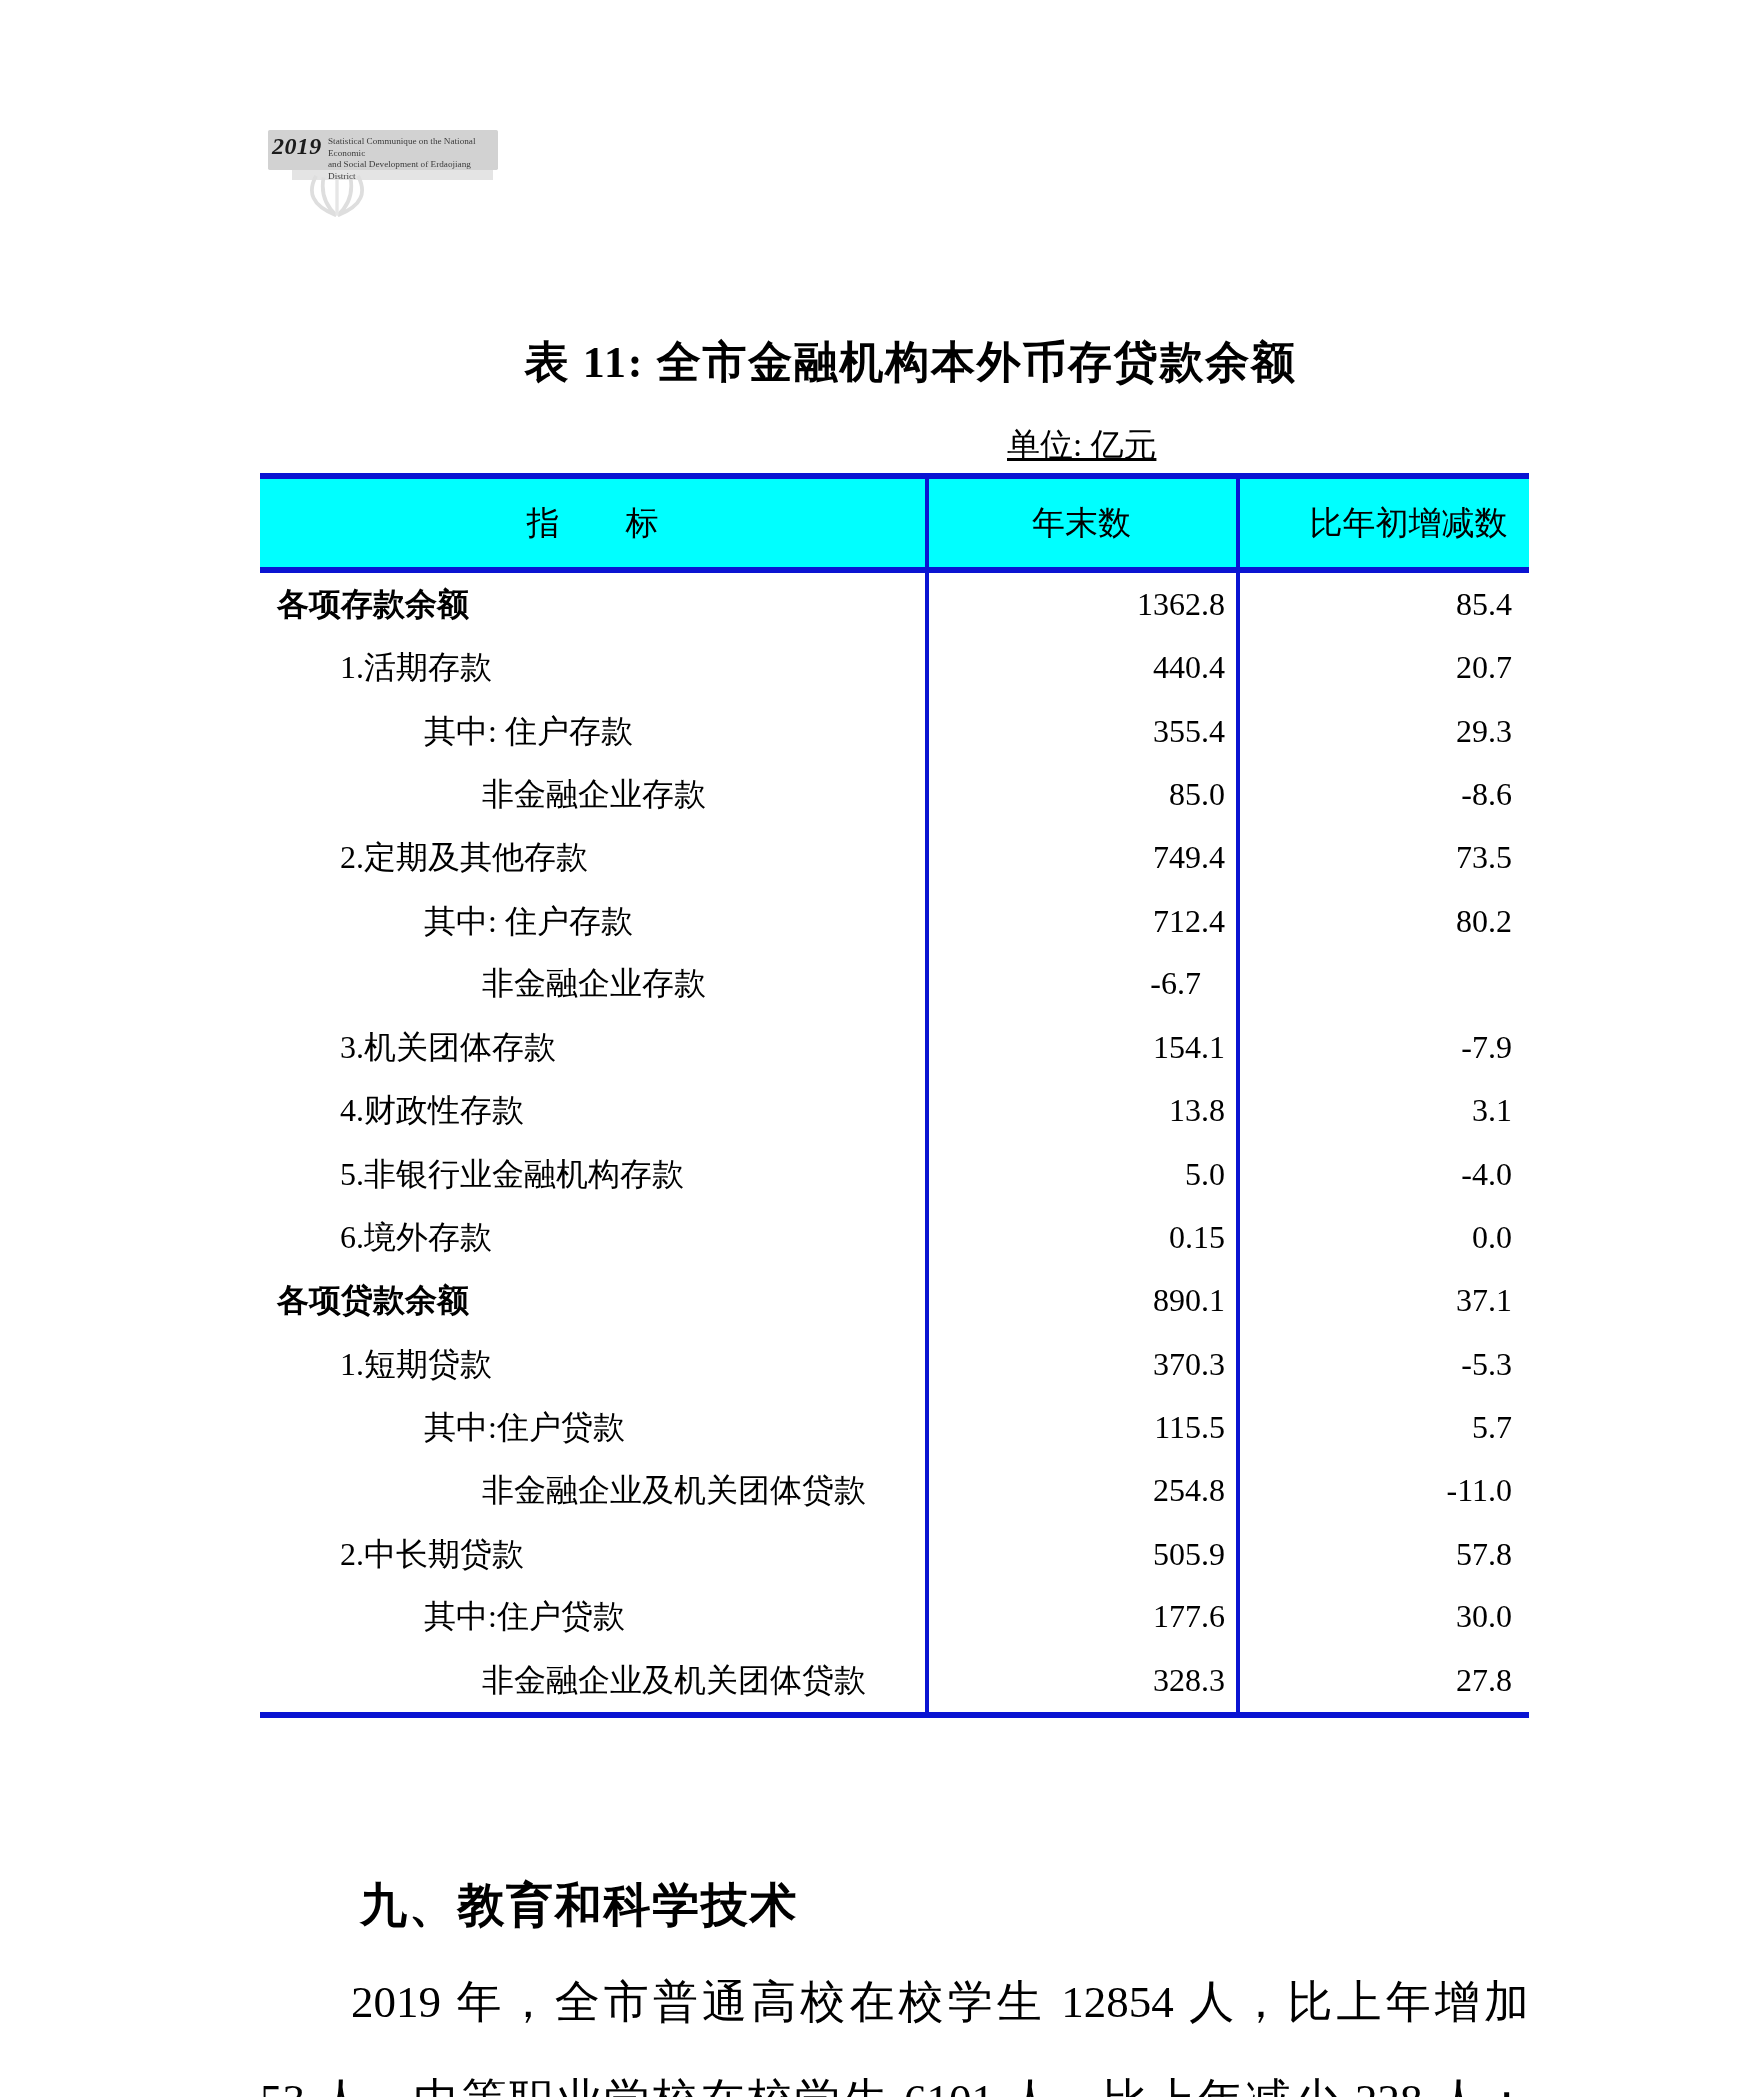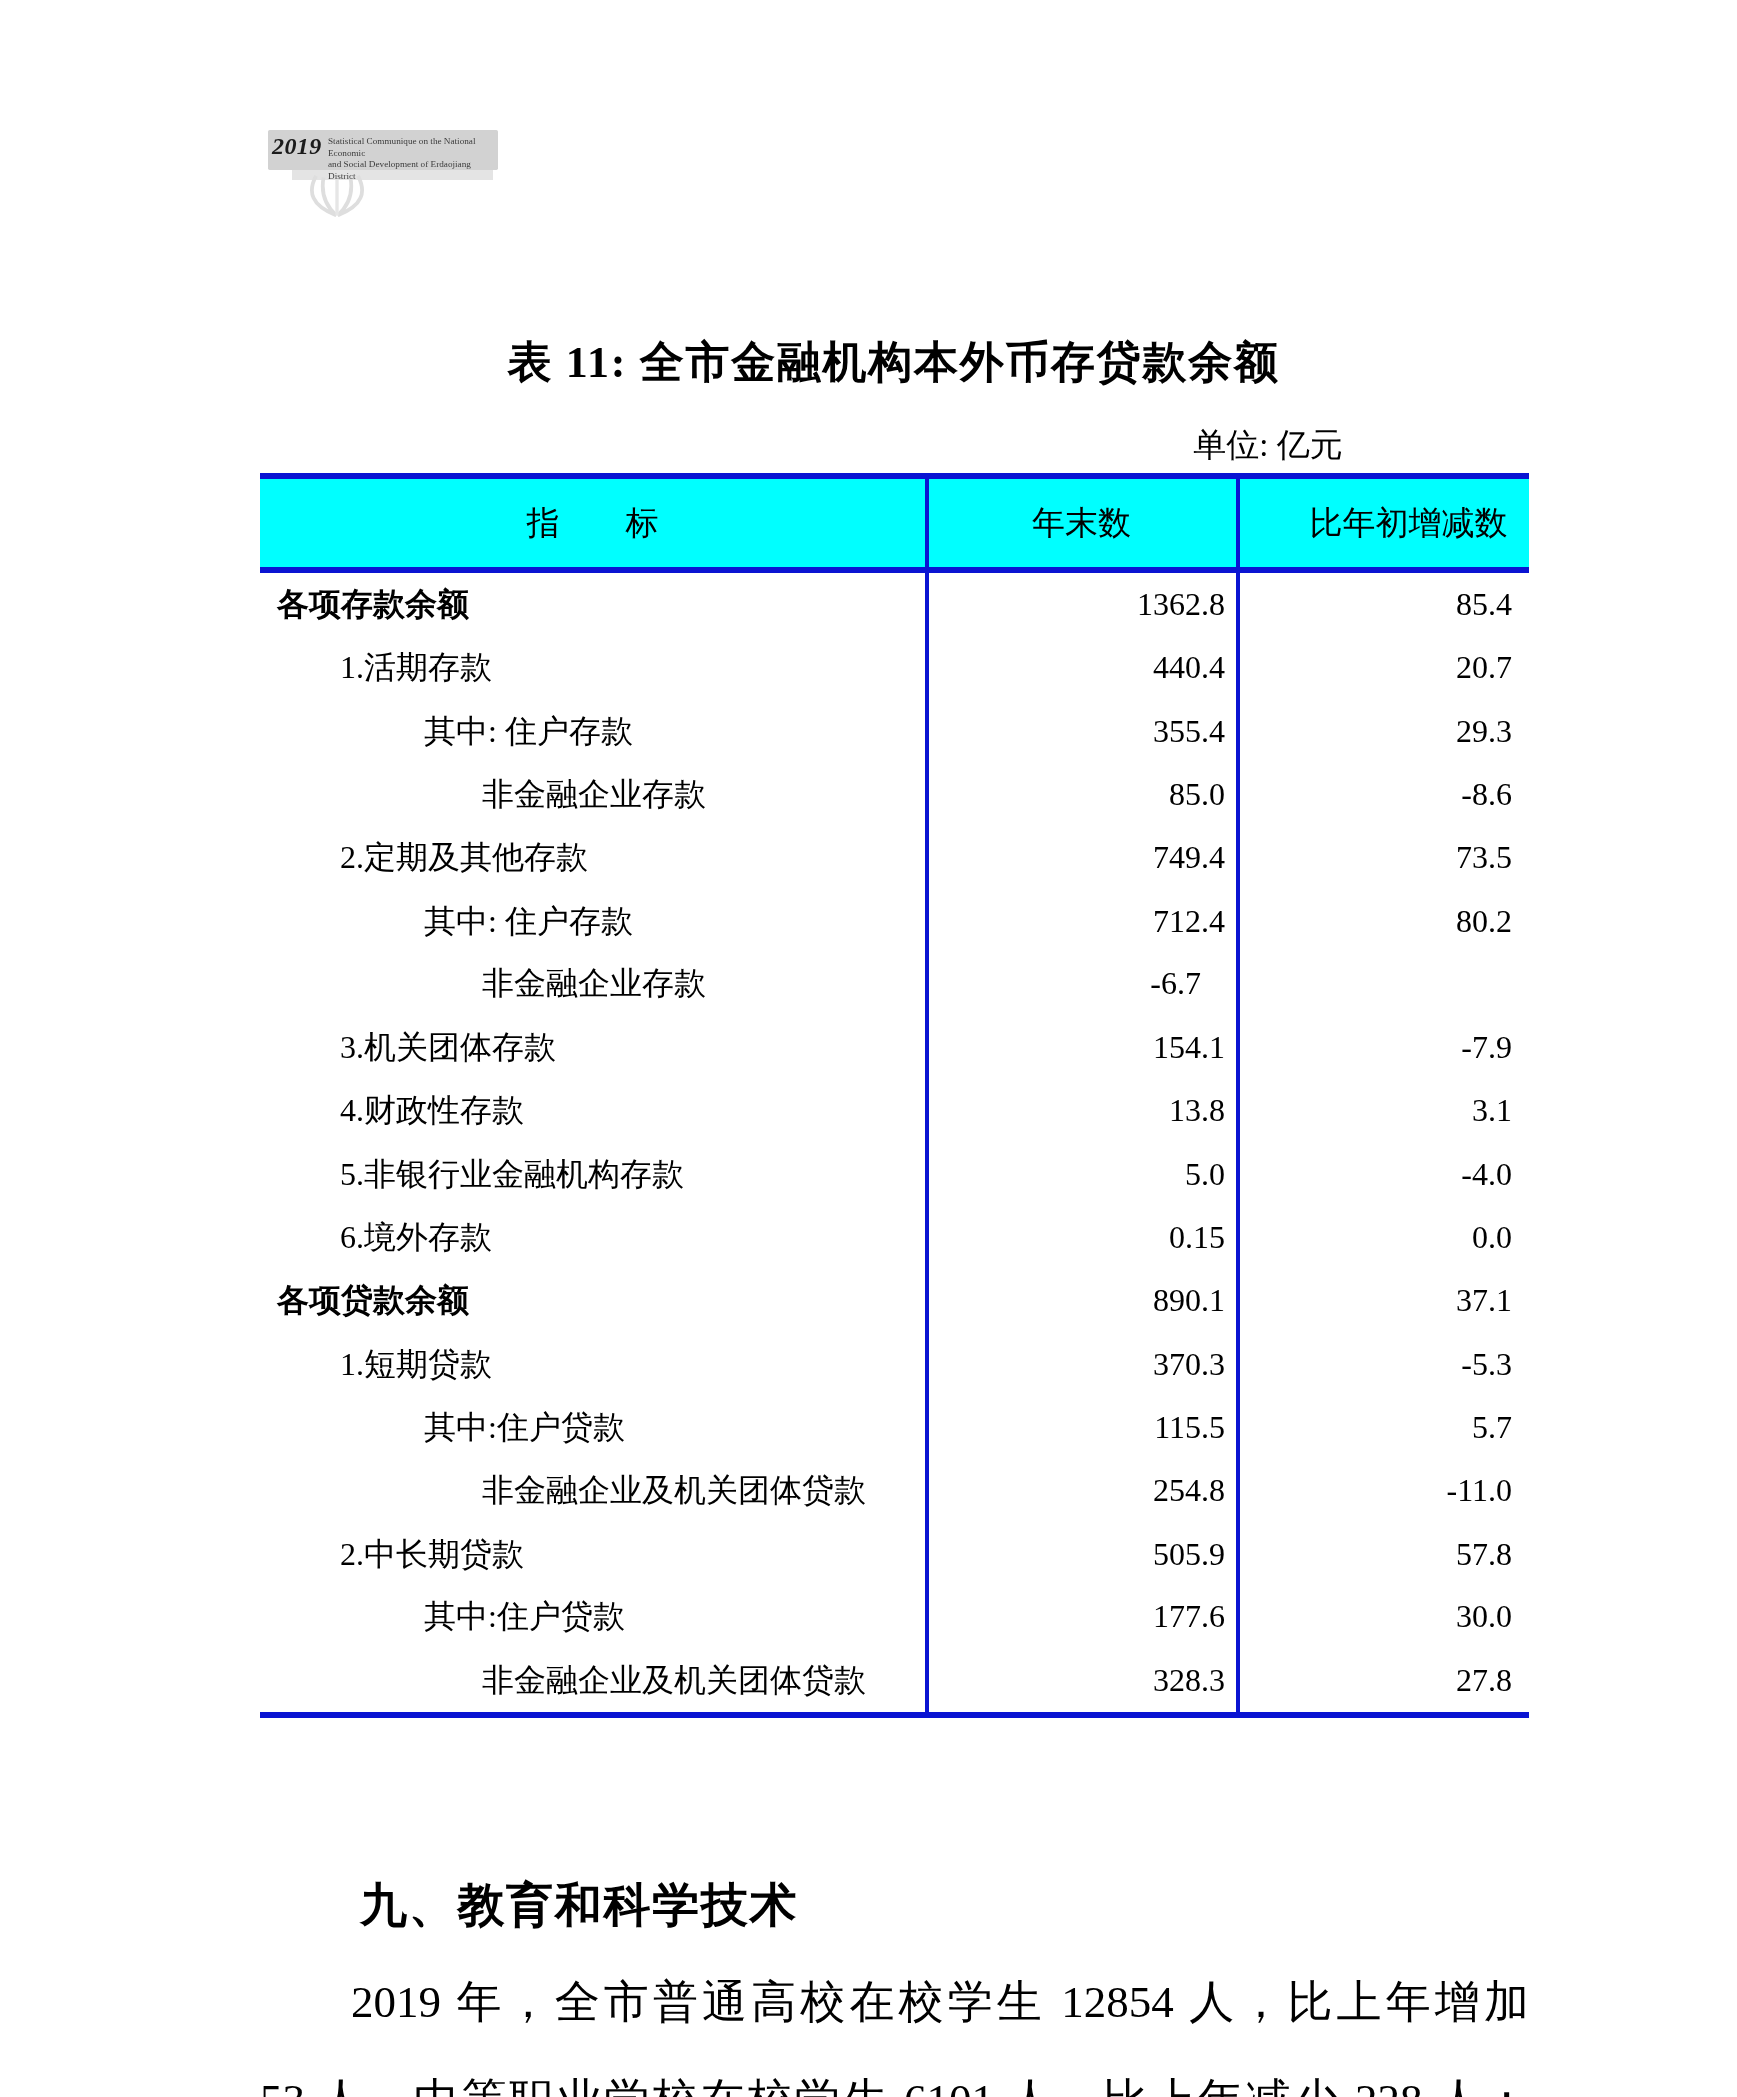--- a/index.html
+++ b/index.html
@@ -8,22 +8,22 @@
     font-family:"Liberation Serif","DejaVu Serif",serif; color:#000;
     overflow:hidden;
   }
   
   .logo-band{position:absolute;left:268px;top:130px;width:230px;height:40px;background:var(--logo-band,#d2d2d2);border-radius:1.7px;}
   .logo-band2{position:absolute;left:292px;top:170px;width:201px;height:10px;background:#e4e4e4;}
   .logo-year{position:absolute;left:272px;top:133px;font-size:24px;font-style:italic;font-weight:bold;color:#1b1b1b;letter-spacing:0.4px;}
   .logo-caption{position:absolute;left:328px;top:136px;width:168px;font-size:9.2px;line-height:11.7px;color:#3c3c3c;}
   .logo-ornament{position:absolute;left:299px;top:175px;}
   
-  .doc-title{position:absolute;left:259px;top:333px;width:1269px;text-align:center;font-size:44px;font-weight:bold;letter-spacing:1.7px;white-space:nowrap;}
-  .unit-label{position:absolute;left:1007px;top:423px;width:522px;text-align:center;font-size:33px;}
+  .doc-title{position:absolute;left:276px;top:333px;width:1269px;text-align:center;font-size:44px;font-weight:bold;letter-spacing:1.7px;white-space:nowrap;}
+  .unit-label{position:absolute;left:1007px;top:423px;width:522px;text-align:left;font-size:33px;text-decoration:underline;}
   
   .tbl{position:absolute;left:260px;top:473px;width:1269px;height:1245px;}
   .thead-bg{position:absolute;left:0;top:0;width:1269px;height:100px;background:var(--cyan,#00ffff);z-index:0;}
   .vline{position:absolute;top:0;width:3.8px;height:1245px;background:var(--blue,#0a14d2);z-index:1;}
   .v1{left:665px;} .v2{left:976px;}
   .hrule{position:absolute;left:0;width:1269px;height:5.9px;background:var(--blue,#0a14d2);z-index:2;}
   .rule-top{top:0;} .rule-sep{top:94px;} .rule-bottom{top:1239px;}
   .hcell{position:absolute;top:5.9px;height:88px;line-height:88px;text-align:center;font-size:33px;z-index:3;white-space:nowrap;border-radius:13px;}
   .h1{left:0;width:665px;} .h2{left:669px;width:305px;} .h3{left:980px;width:337px;}
   .trow{position:absolute;left:0;width:1269px;height:63px;display:flex;font-size:32px;line-height:63px;z-index:3;}

